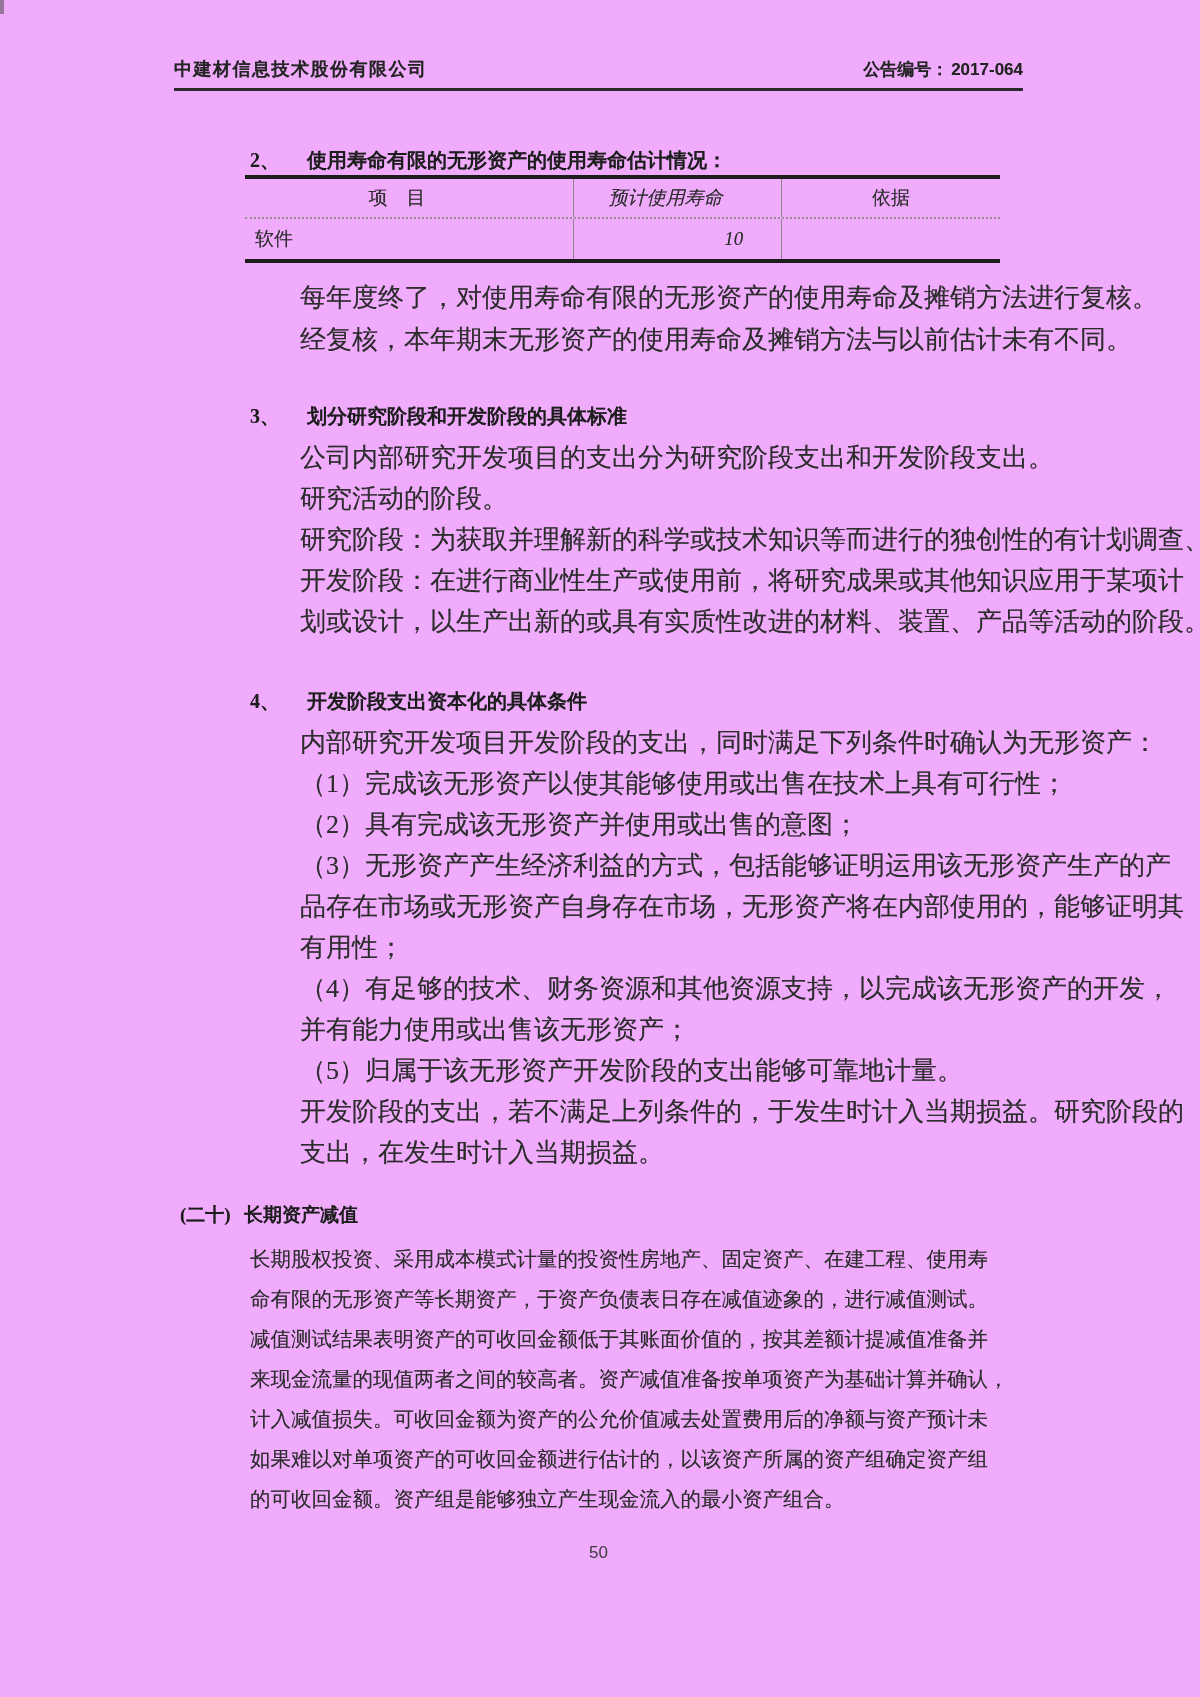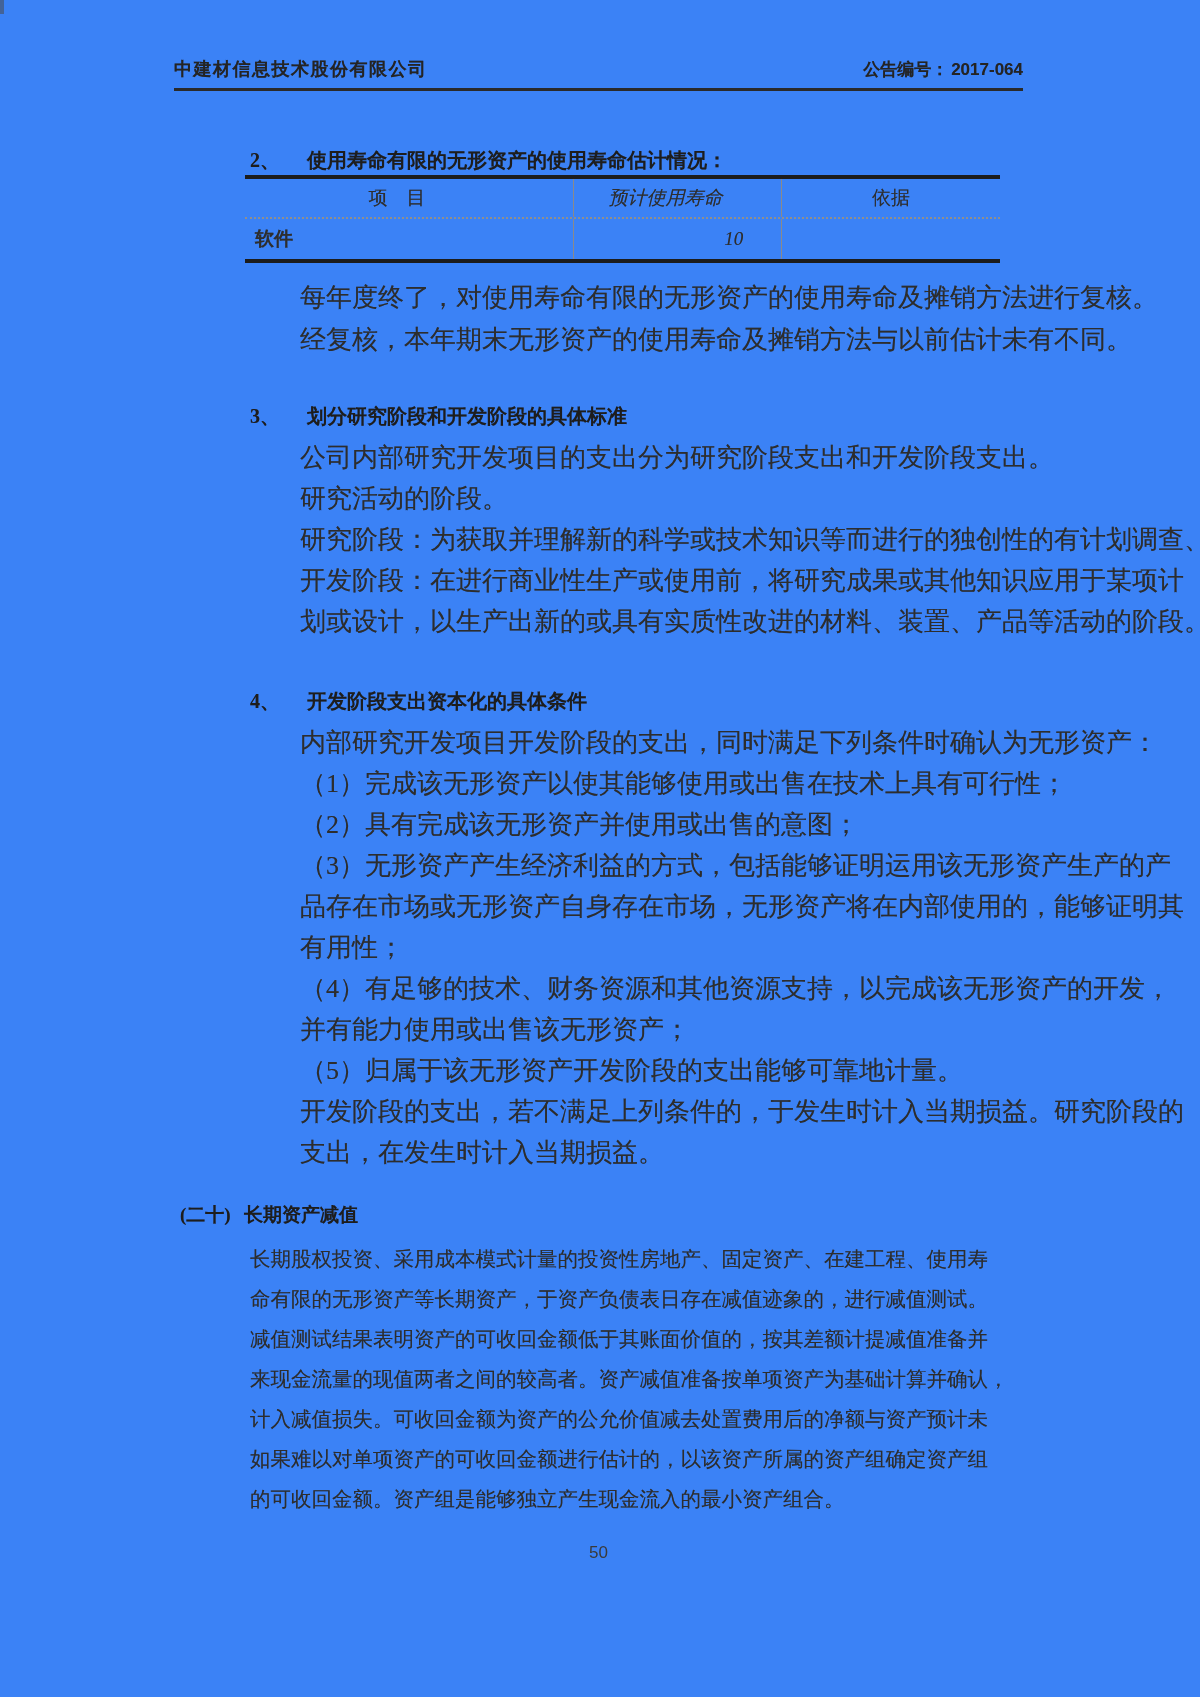--- a/index.html
+++ b/index.html
@@ -1,19 +1,19 @@
 <!DOCTYPE html>
 <html><head>
 <meta charset="utf-8">
 <style>
   * { margin:0; padding:0; box-sizing:border-box; }
   html,body { background:#ffffff; }
   .page {
     width:1200px; height:1697px; position:relative; overflow:hidden;
-    background:#3b82f6; color:#2b2b2b;
+    background:#f0abfc; color:#2b2b2b;
     font-family:"Liberation Serif","DejaVu Serif",serif;
     padding-top:54px;
     text-shadow:0 0 0.5px rgba(40,40,40,.45);
   }
   .artifact { position:absolute; left:0; top:0; width:4px; height:14px; background:#4a4a4a; opacity:.55; }
 
   
   .hdr {
     margin-left:174px; width:849px; height:37px;
     border-bottom:3px solid #2a2a2a;
@@ -34,21 +34,21 @@
   .s20 .sec-num { width:64px; }
 
   
   .tbl { margin-left:245px; width:755px; border-top:4px solid #1c1c1c; border-bottom:4px solid #1c1c1c; }
   .trow { display:flex; height:40px; font-size:19px; color:#2e2e2e;gap:24px; }
   .thead { border-bottom:2px dotted #8f8f8f; }
   .tc { height:100%; display:flex; align-items:center; justify-content:center; }
   .c1 { width:43%; }
   .c2 { width:26%; border-left:1px solid #8a8a8a;font-style:italic; }
   .c3 { width:31%; border-left:1px solid #8a8a8a; }
-  .tc.left  { justify-content:flex-start; padding-left:10px;font-weight:bold; }
+  .tc.left  { justify-content:flex-start; padding-left:10px; }
   .tc.right { justify-content:flex-end; padding-right:14px; }
 
   
   .para .bl { display:block; white-space:nowrap; }
   .sub { margin-left:300px; font-size:26px; color:#2d2d2d; }
   .p2 { margin-top:14px; }
   .p2 .bl { height:42px; line-height:42px; }
   .p3, .p4 { margin-top:6px; }
   .p3 .bl, .p4 .bl { height:41px; line-height:41px; }
   .p20 { margin:8px 0 0 250px; font-size:20.5px; color:#2d2d2d; }

